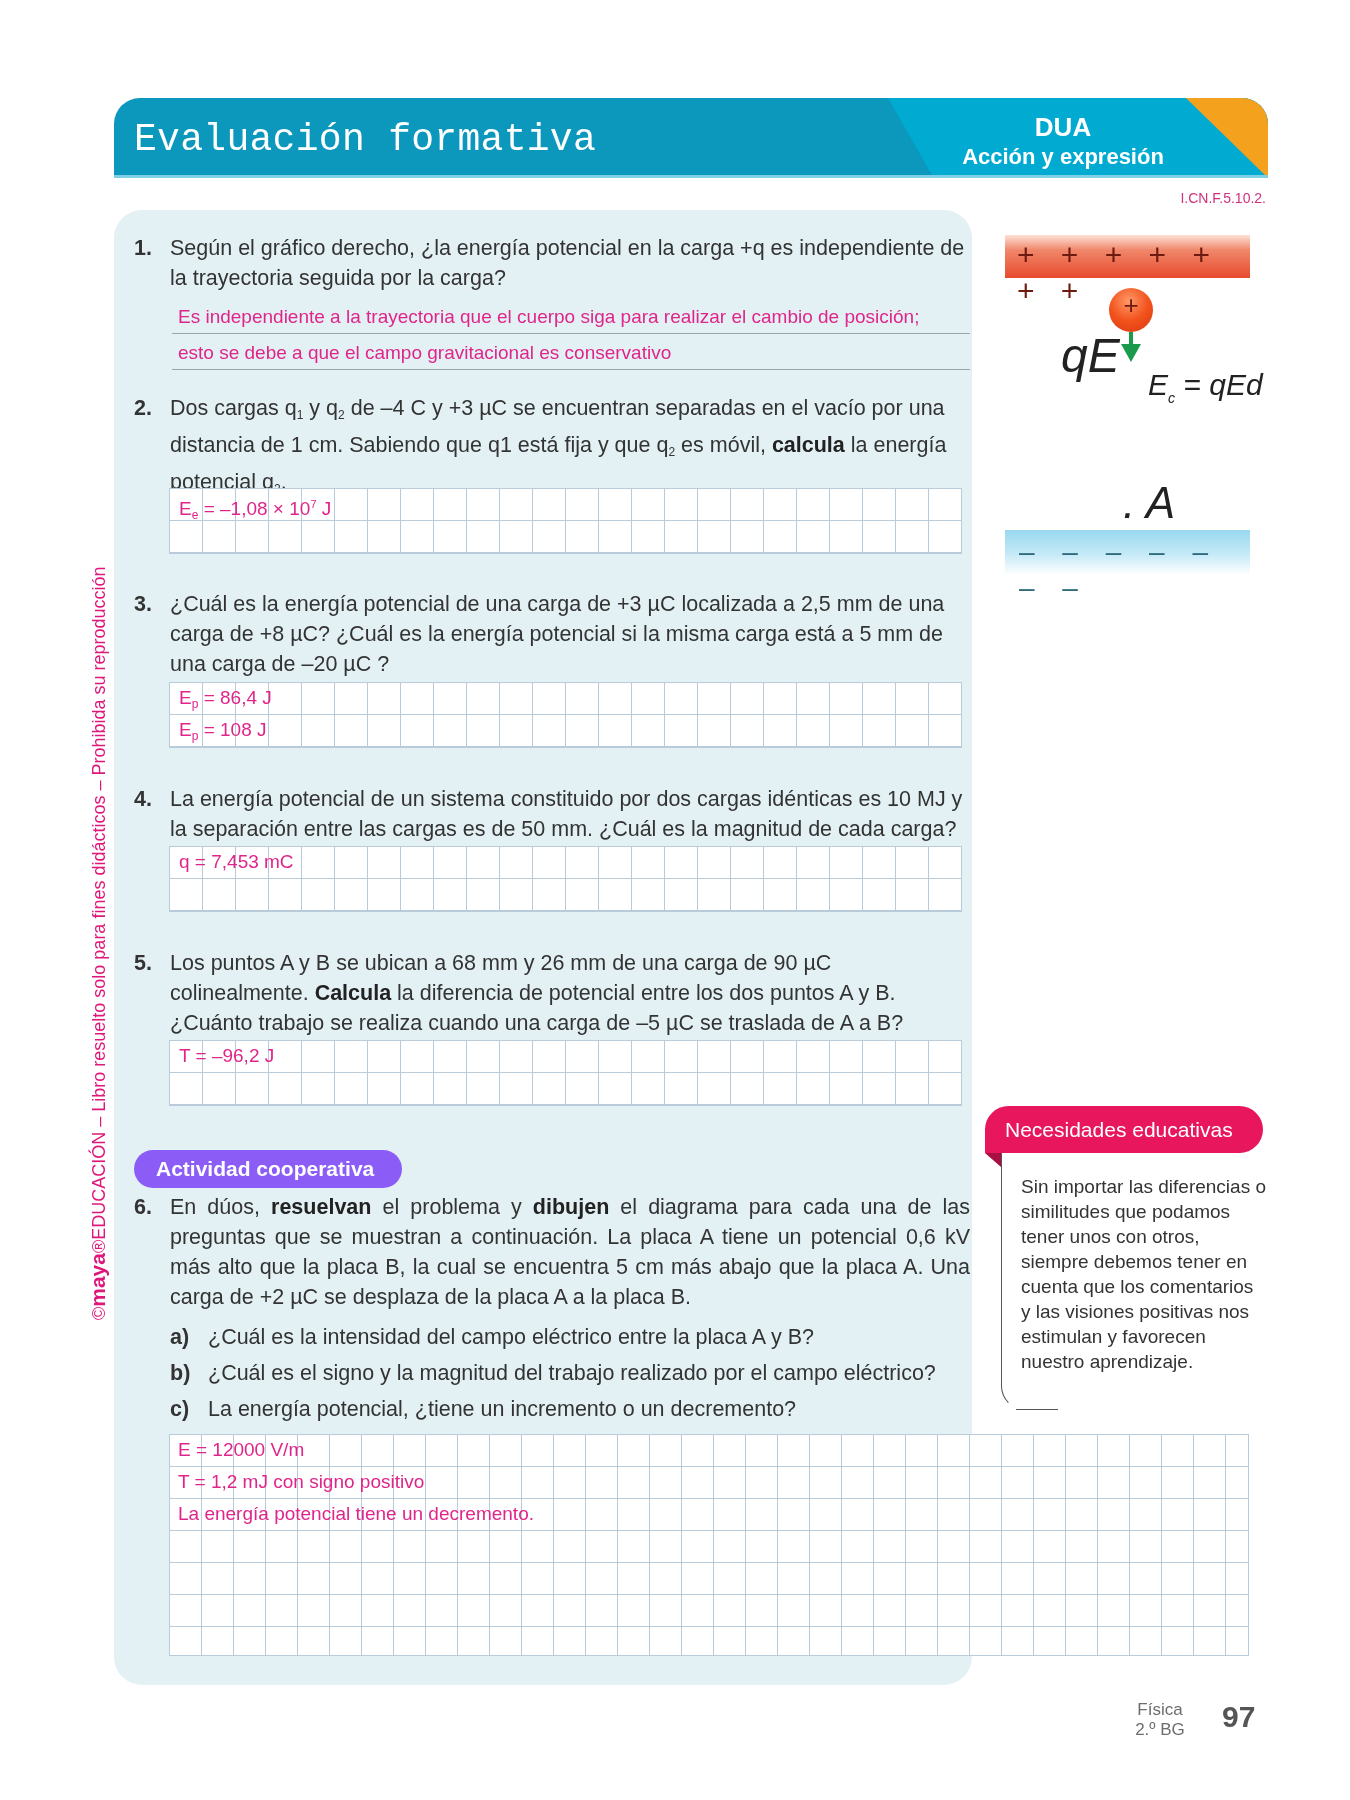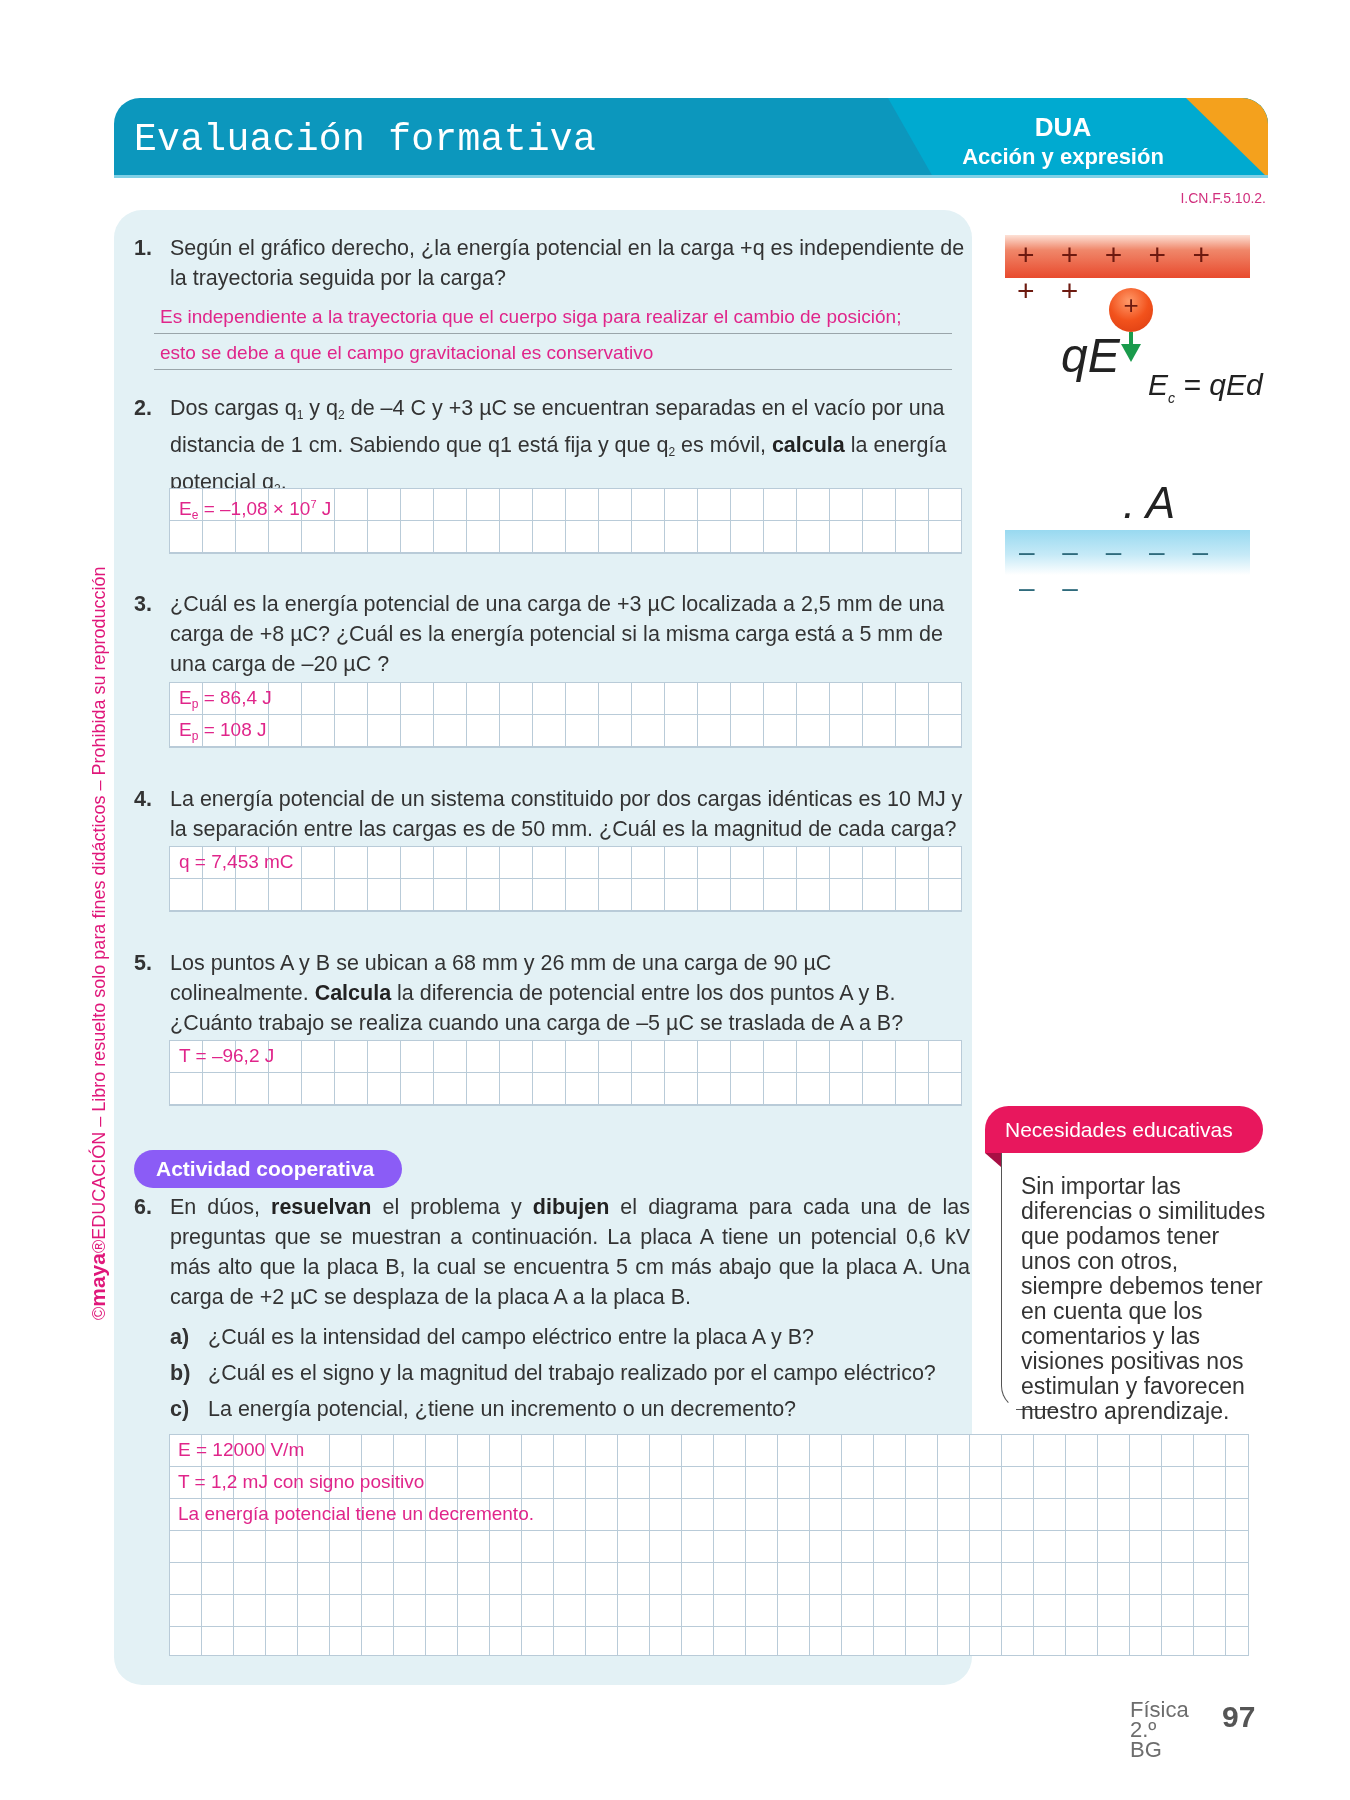--- a/index.html
+++ b/index.html
@@ -31,21 +31,21 @@
   .card { position: absolute; left: 114px; top: 210px; width: 858px; height: 1475px;
           background: #e3f1f5; border-radius: 28px; }
 
   .q { position: absolute; left: 134px; width: 836px; font-size: 21.5px; line-height: 30px; color: #333; }
   .q .num { position: absolute; left: 0; top: 0; font-weight: bold; }
   .q .text { margin-left: 36px; display: block; }
   .q b { font-weight: bold; color: #222; }
   sub { font-size: 12px; vertical-align: -4px; }
   sup { font-size: 11px; vertical-align: 7px; }
 
-  .ans-line { position: absolute; left: 154px; width: 798px; border-bottom: 1.5px solid #9aa5aa;
+  .ans-line { position: absolute; left: 172px; width: 798px; border-bottom: 1.5px solid #9aa5aa;
               color: #e0258a; font-size: 19px; padding-left: 6px; height: 34px; line-height: 34px; }
 
   .grid { position: absolute; left: 169px; width: 793px; background-color: #ffffff;
           background-image:
             linear-gradient(to right, #b9cbd8 1.5px, transparent 1.5px),
             linear-gradient(to bottom, #b9cbd8 1.5px, transparent 1.5px);
           background-size: 33px 32px; border-right: 1.5px solid #b9cbd8; border-bottom: 1.5px solid #b9cbd8; }
   .grid .row { height: 32px; line-height: 32px; padding-left: 10px; color: #e0258a; font-size: 19px; white-space: nowrap; }
 
   .pill { position: absolute; left: 134px; top: 1150px; height: 38px; padding: 0 28px 0 22px;
@@ -85,24 +85,24 @@
   
   .nec-label { position: absolute; left: 985px; top: 1106px; width: 278px; height: 47px; background: #e8175d;
                border-radius: 24px 24px 24px 0; color: #fff; font-weight: normal; font-size: 21px;
                line-height: 47px; padding-left: 20px; }
   .nec-fold { position: absolute; left: 985px; top: 1153px; width: 0; height: 0;
               border-top: 14px solid #a80f44; border-left: 16px solid transparent; }
   .nec-body { position: absolute; left: 1001px; top: 1153px; width: 260px; height: 257px;
               border-left: 1.5px solid #555; border-bottom: 1.5px solid #555; border-bottom-left-radius: 24px;
               border-bottom-color: transparent; }
   .nec-underline { position: absolute; left: 1016px; top: 1409px; width: 42px; border-bottom: 1.5px solid #555; }
-  .nec-text { position: absolute; left: 1021px; top: 1174px; width: 245px; font-size: 23px; line-height: 25px; color: #333; }
-
-  
-  .footer-sub { position: absolute; left: 1130px; top: 1700px; text-align: left; font-size: 22px; line-height: 20px; color: #6d6d6d; width: 60px; }
+  .nec-text { position: absolute; left: 1021px; top: 1174px; width: 245px; font-size: 19px; line-height: 25px; color: #333; }
+
+  
+  .footer-sub { position: absolute; left: 1130px; top: 1700px; text-align: center; font-size: 17px; line-height: 20px; color: #6d6d6d; width: 60px; }
   .footer-num { position: absolute; left: 1222px; top: 1700px; font-size: 30px; font-weight: bold; color: #555; }
 </style>
 </head>
 <body>
 
 <div class="header">
   <span class="title">Evaluación formativa</span>
   <div class="dua"></div>
   <div class="orange"></div>
   <div class="bottom-line"></div>

